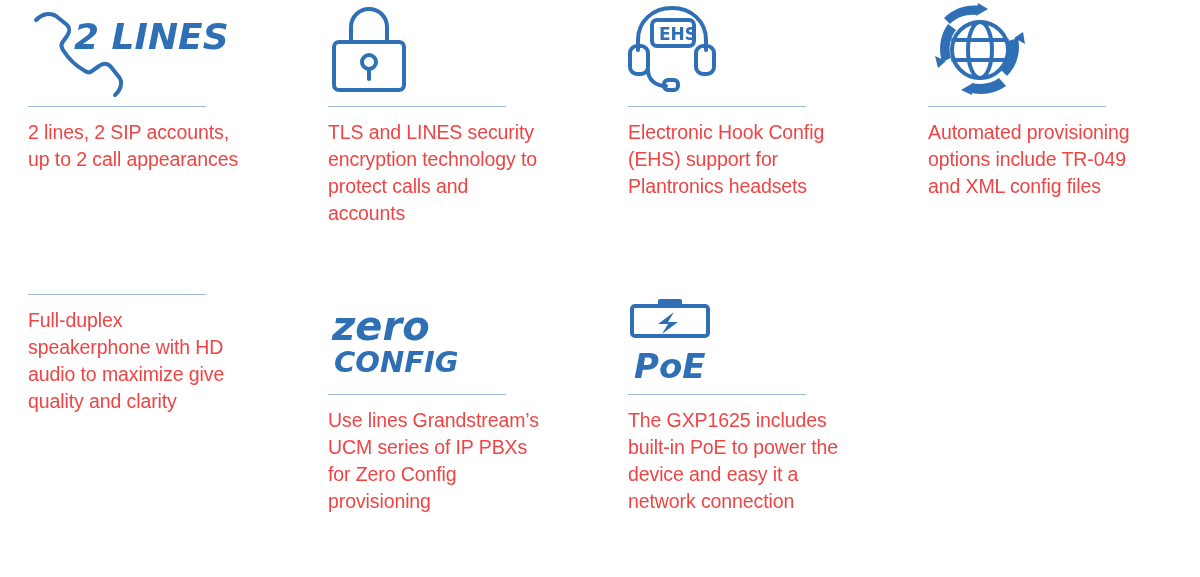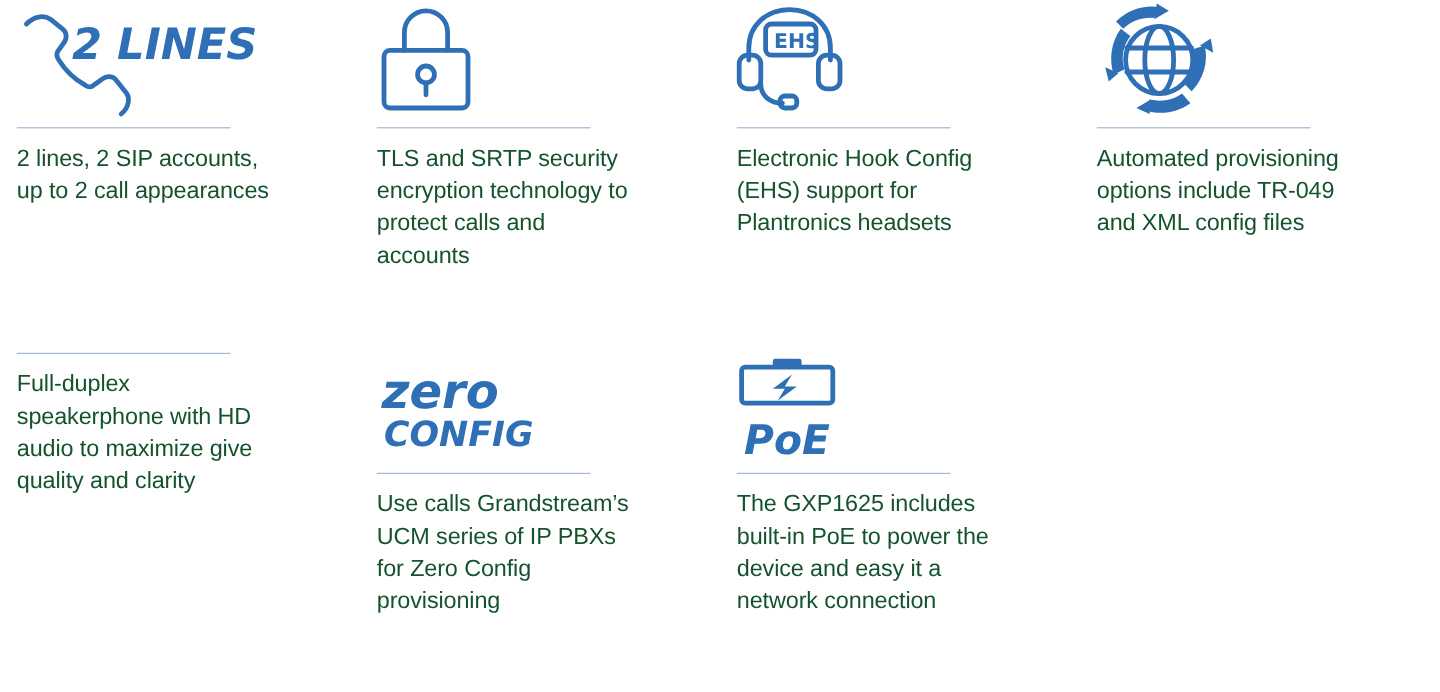--- a/index.html
+++ b/index.html
@@ -12,20 +12,21 @@
     height: 577px;
     font-family: "Liberation Sans", sans-serif;
     color: #4a5560;
     overflow: hidden;
   }
   .grid {
     display: grid;
     grid-template-columns: repeat(4, 300px);
     grid-template-rows: 288px 289px;
     width: 973px;
+    padding-left: 14px;
   }
   .cell {
     position: relative;
     box-sizing: border-box;
     padding: 0 14px 0 14px;
   }
   .icon-area {
     height: 100px;
     display: flex;
     align-items: flex-end;
@@ -34,21 +35,21 @@
   }
   .rule {
     border-top: 1.5px solid #9fb8d4;
     width: 178px;
     margin-top: 6px;
     margin-bottom: 12px;
   }
   .desc {
     font-size: 19.5px;
     line-height: 27px;
-    color: #14532d;
+    color: #ef4444;
     max-width: 215px;
     letter-spacing: -0.1px;
   }
   svg { display: block; overflow: visible; }
   .stroke {
     fill: none;
     stroke: #2f6fb5;
     stroke-width: 4;
     stroke-linecap: round;
     stroke-linejoin: round;
@@ -85,21 +86,21 @@
   <div class="cell">
     <div class="icon-area">
       <svg width="185" height="96" viewBox="0 0 185 96">
         <path class="stroke" stroke-width="5" d="M23 42V27c0-10 8-18 18-18s18 8 18 18v15"></path>
         <rect class="stroke" stroke-width="5" x="6" y="42" width="70" height="48" rx="5"></rect>
         <circle class="stroke" stroke-width="5" cx="41" cy="62" r="7"></circle>
         <path class="stroke" stroke-width="5" d="M41 69v10"></path>
       </svg>
     </div>
     <div class="rule"></div>
-    <div class="desc">TLS and SRTP security encryption technology to protect calls and accounts</div>
+    <div class="desc">TLS and LINES security encryption technology to protect calls and accounts</div>
   </div>
 
 
   <div class="cell">
     <div class="icon-area">
       <svg width="185" height="92" viewBox="0 0 185 92">
         <path class="stroke" stroke-width="4" d="M10 46V36c0-19 15-32 34-32s34 13 34 32v10"></path>
         <rect class="stroke" stroke-width="4" x="2" y="42" width="18" height="28" rx="7"></rect>
         <rect class="stroke" stroke-width="4" x="68" y="42" width="18" height="28" rx="7"></rect>
         <path class="stroke" stroke-width="4" d="M20 66c0 10 8 16 18 16"></path>
@@ -140,21 +141,21 @@
   </div>
 
   <div class="cell">
     <div class="icon-area">
       <svg width="185" height="90" viewBox="0 0 185 90">
         <text class="icontext" x="4" y="46" font-size="40">zero</text>
         <text class="icontext" x="6" y="78" font-size="29">CONFIG</text>
       </svg>
     </div>
     <div class="rule"></div>
-    <div class="desc">Use calls Grandstream’s UCM series of IP PBXs for Zero Config provisioning</div>
+    <div class="desc">Use lines Grandstream’s UCM series of IP PBXs for Zero Config provisioning</div>
   </div>
 
   <div class="cell">
     <div class="icon-area">
       <svg width="185" height="92" viewBox="0 0 185 92">
         <rect class="stroke" stroke-width="4" x="4" y="14" width="76" height="30" rx="3"></rect>
         <rect class="fillblue" x="30" y="7" width="24" height="7" rx="2"></rect>
         <path class="fillblue" d="M46 20l-16 12h10l-6 10 16-12H40z"></path>
         <text class="icontext" x="6" y="86" font-size="34">PoE</text>
       </svg>

